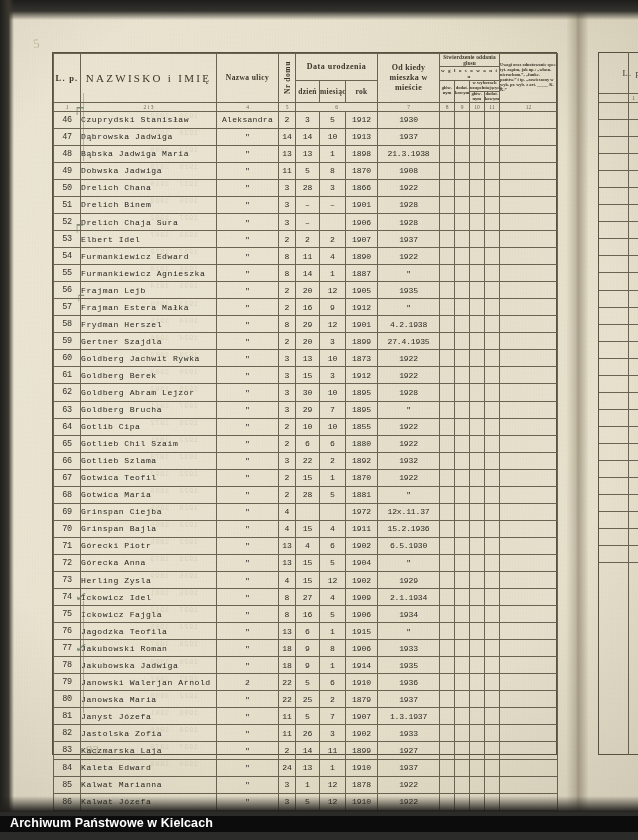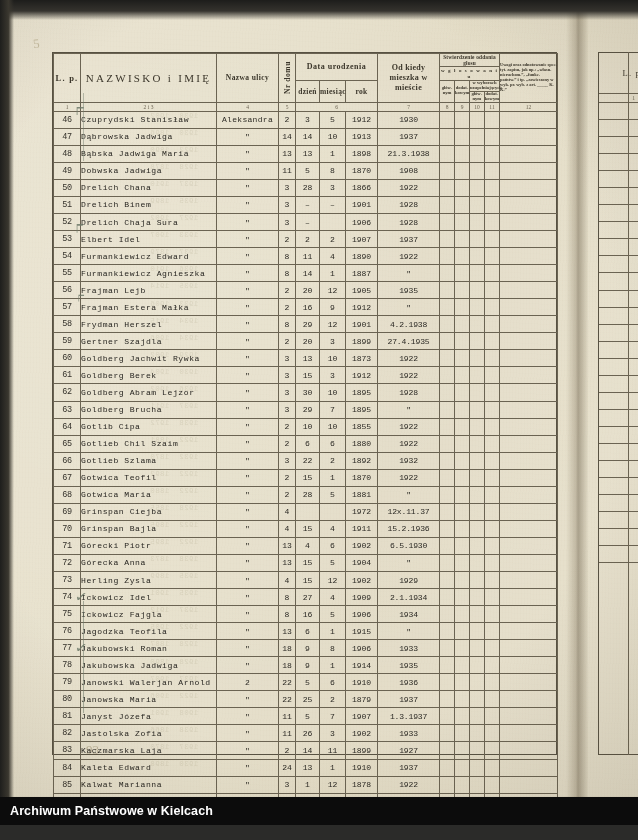--- a/index.html
+++ b/index.html
@@ -131,24 +131,24 @@
   #right-sheet .rcn { height:9px; border-bottom:0.8px solid #6a6352;
     text-align:center; font-size:5.5px; color:#6d6554; line-height:9px; }
   #right-sheet .rrow { height:17.05px; border-bottom:0.8px solid #6a6352;
     font-size:8.5px; color:#33302a; font-family:"Liberation Mono",monospace;
     padding-right:4px; text-align:right; line-height:17.05px; letter-spacing:-.3px; }
   .right-vline { position:absolute; left:628px; top:52px; width:0; height:703px;
                  border-left:0.8px solid #6a6352; }
 
   
   #footer {
-    position:absolute; left:0; bottom:15px; width:638px; height:28px;
+    position:absolute; left:0; bottom:8px; width:638px; height:16px;
     background:#0c0c0c; color:#ffffff;
     font-family:"Liberation Sans", sans-serif; font-size:12.5px; font-weight:bold;
-    display:flex; align-items:center; padding-left:10px; letter-spacing:.1px;
+    display:flex; align-items:flex-start; padding-left:10px; letter-spacing:.1px;
   }
 </style>
 </head>
 <body>
 
 <div id="scan">
 
   <div class="gutter"></div>
 
   <div class="page-mark">5</div>

